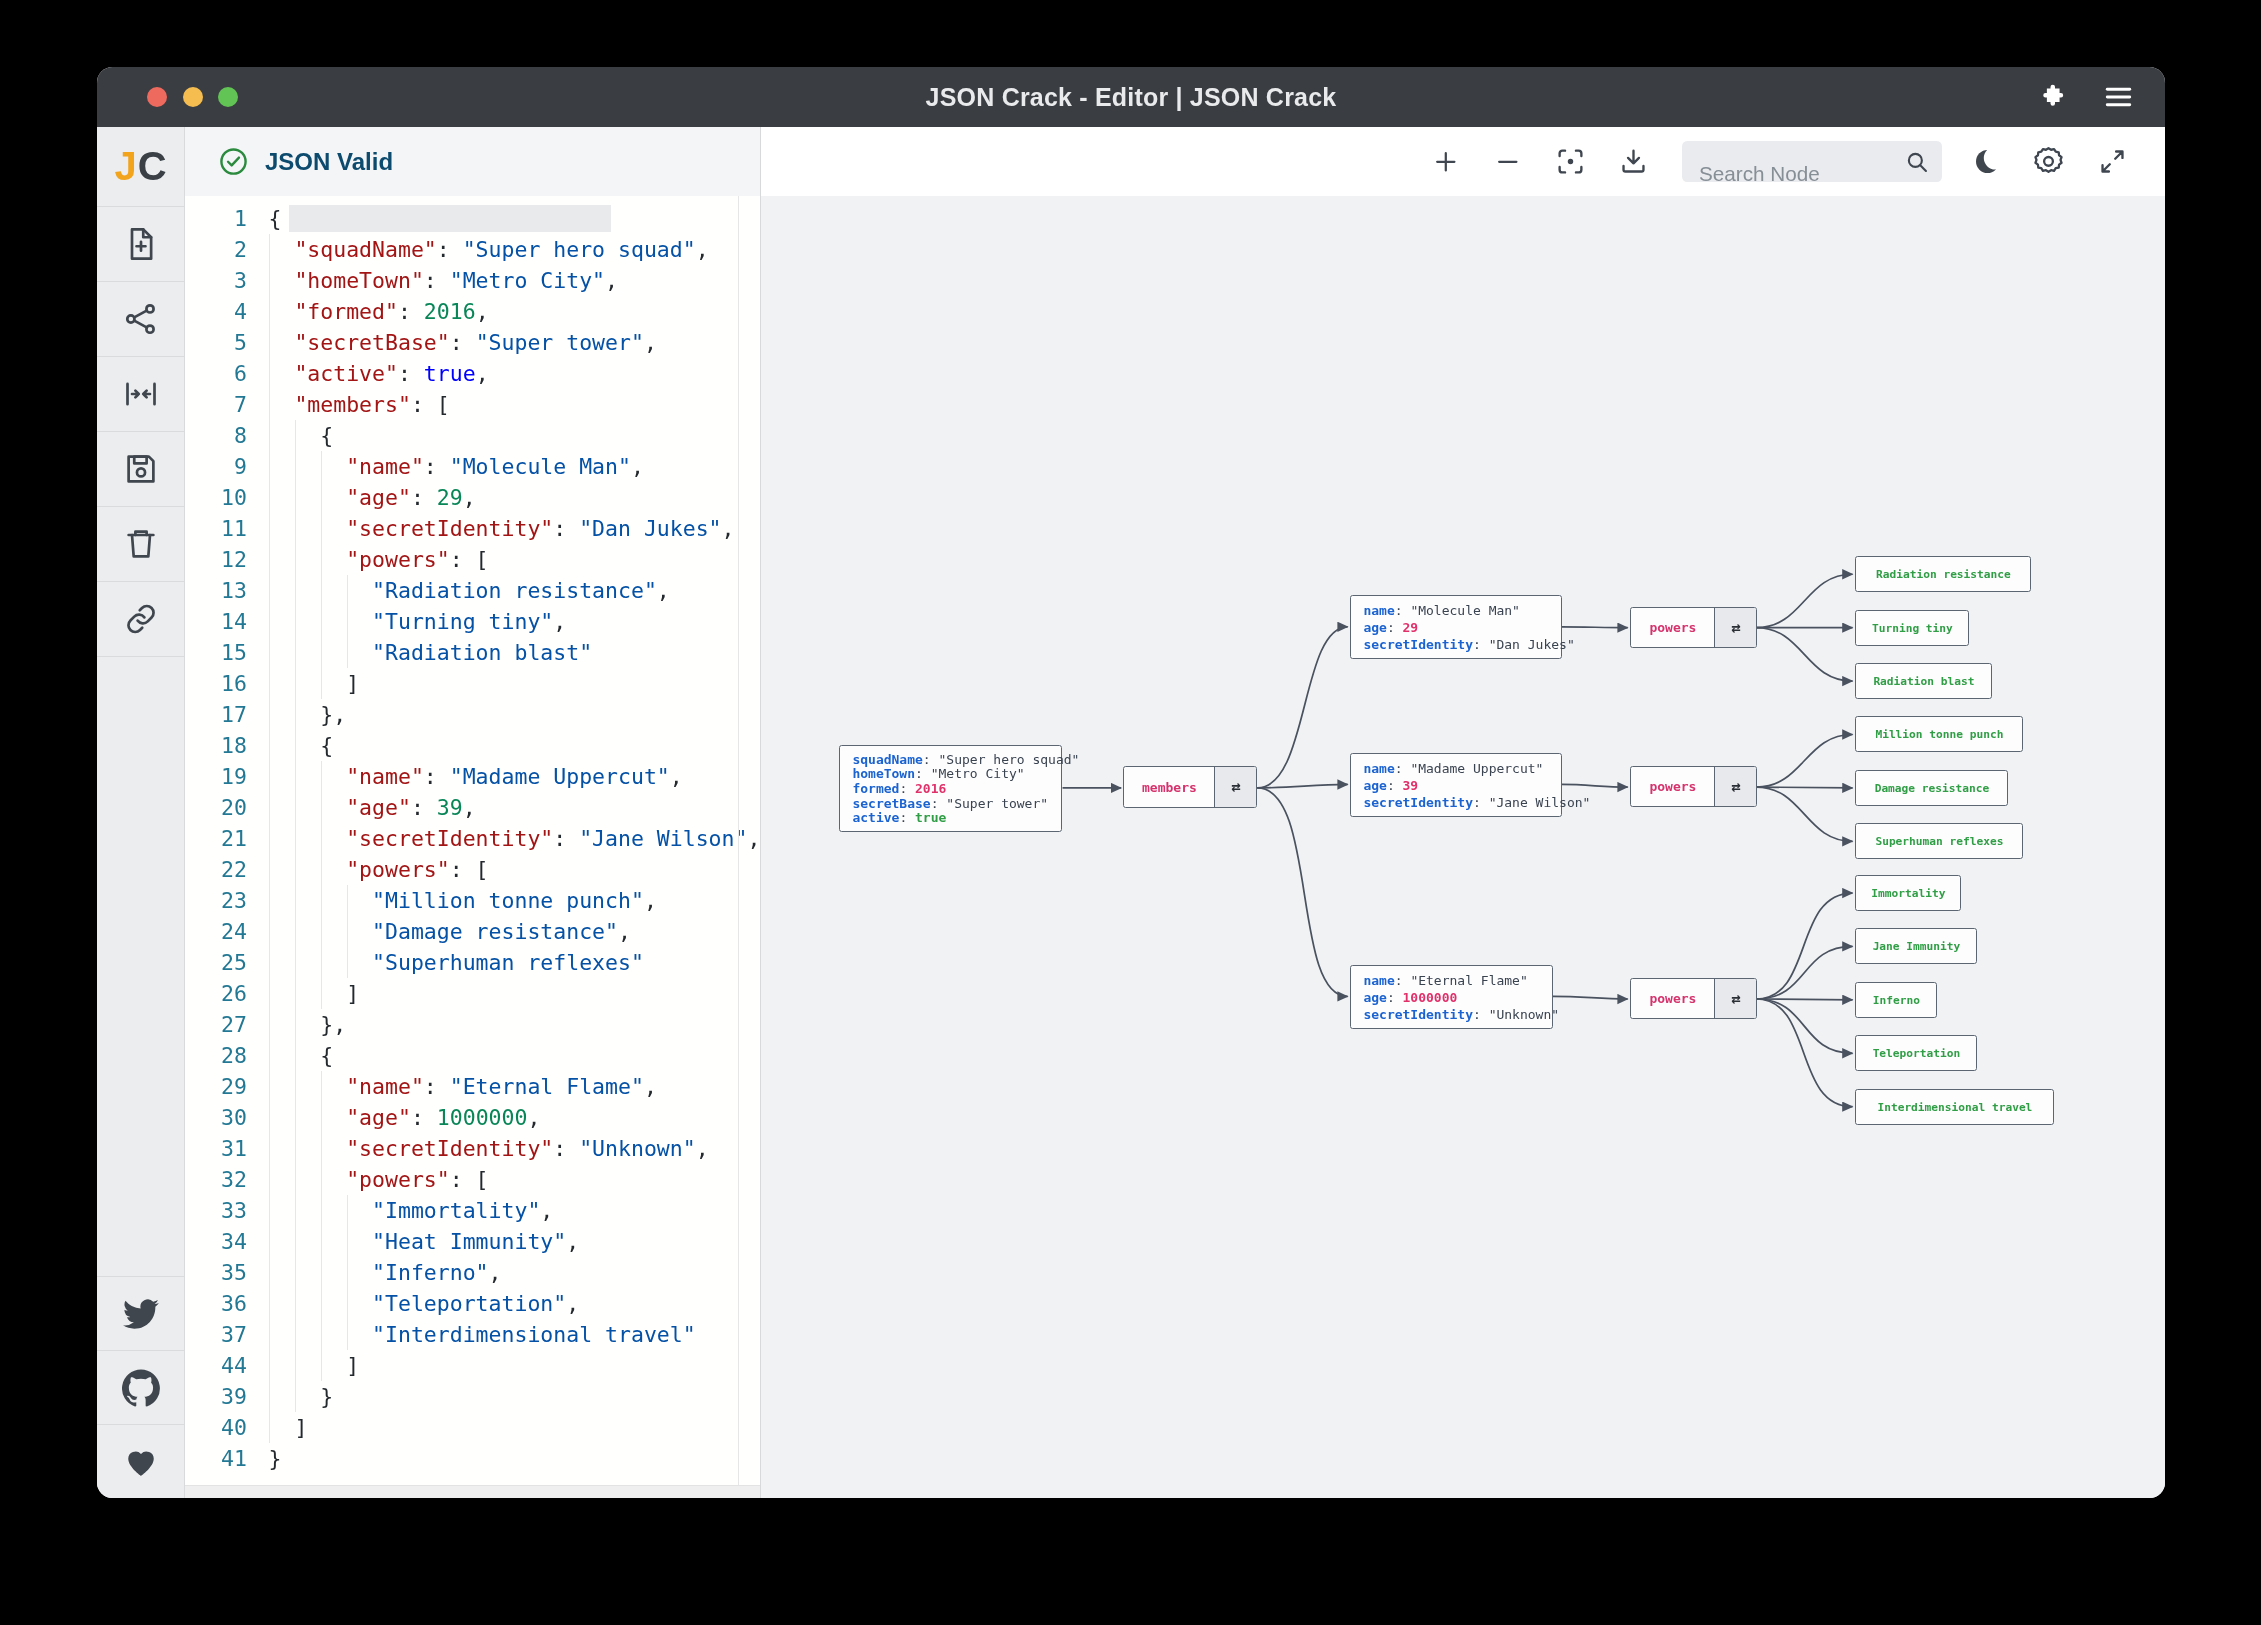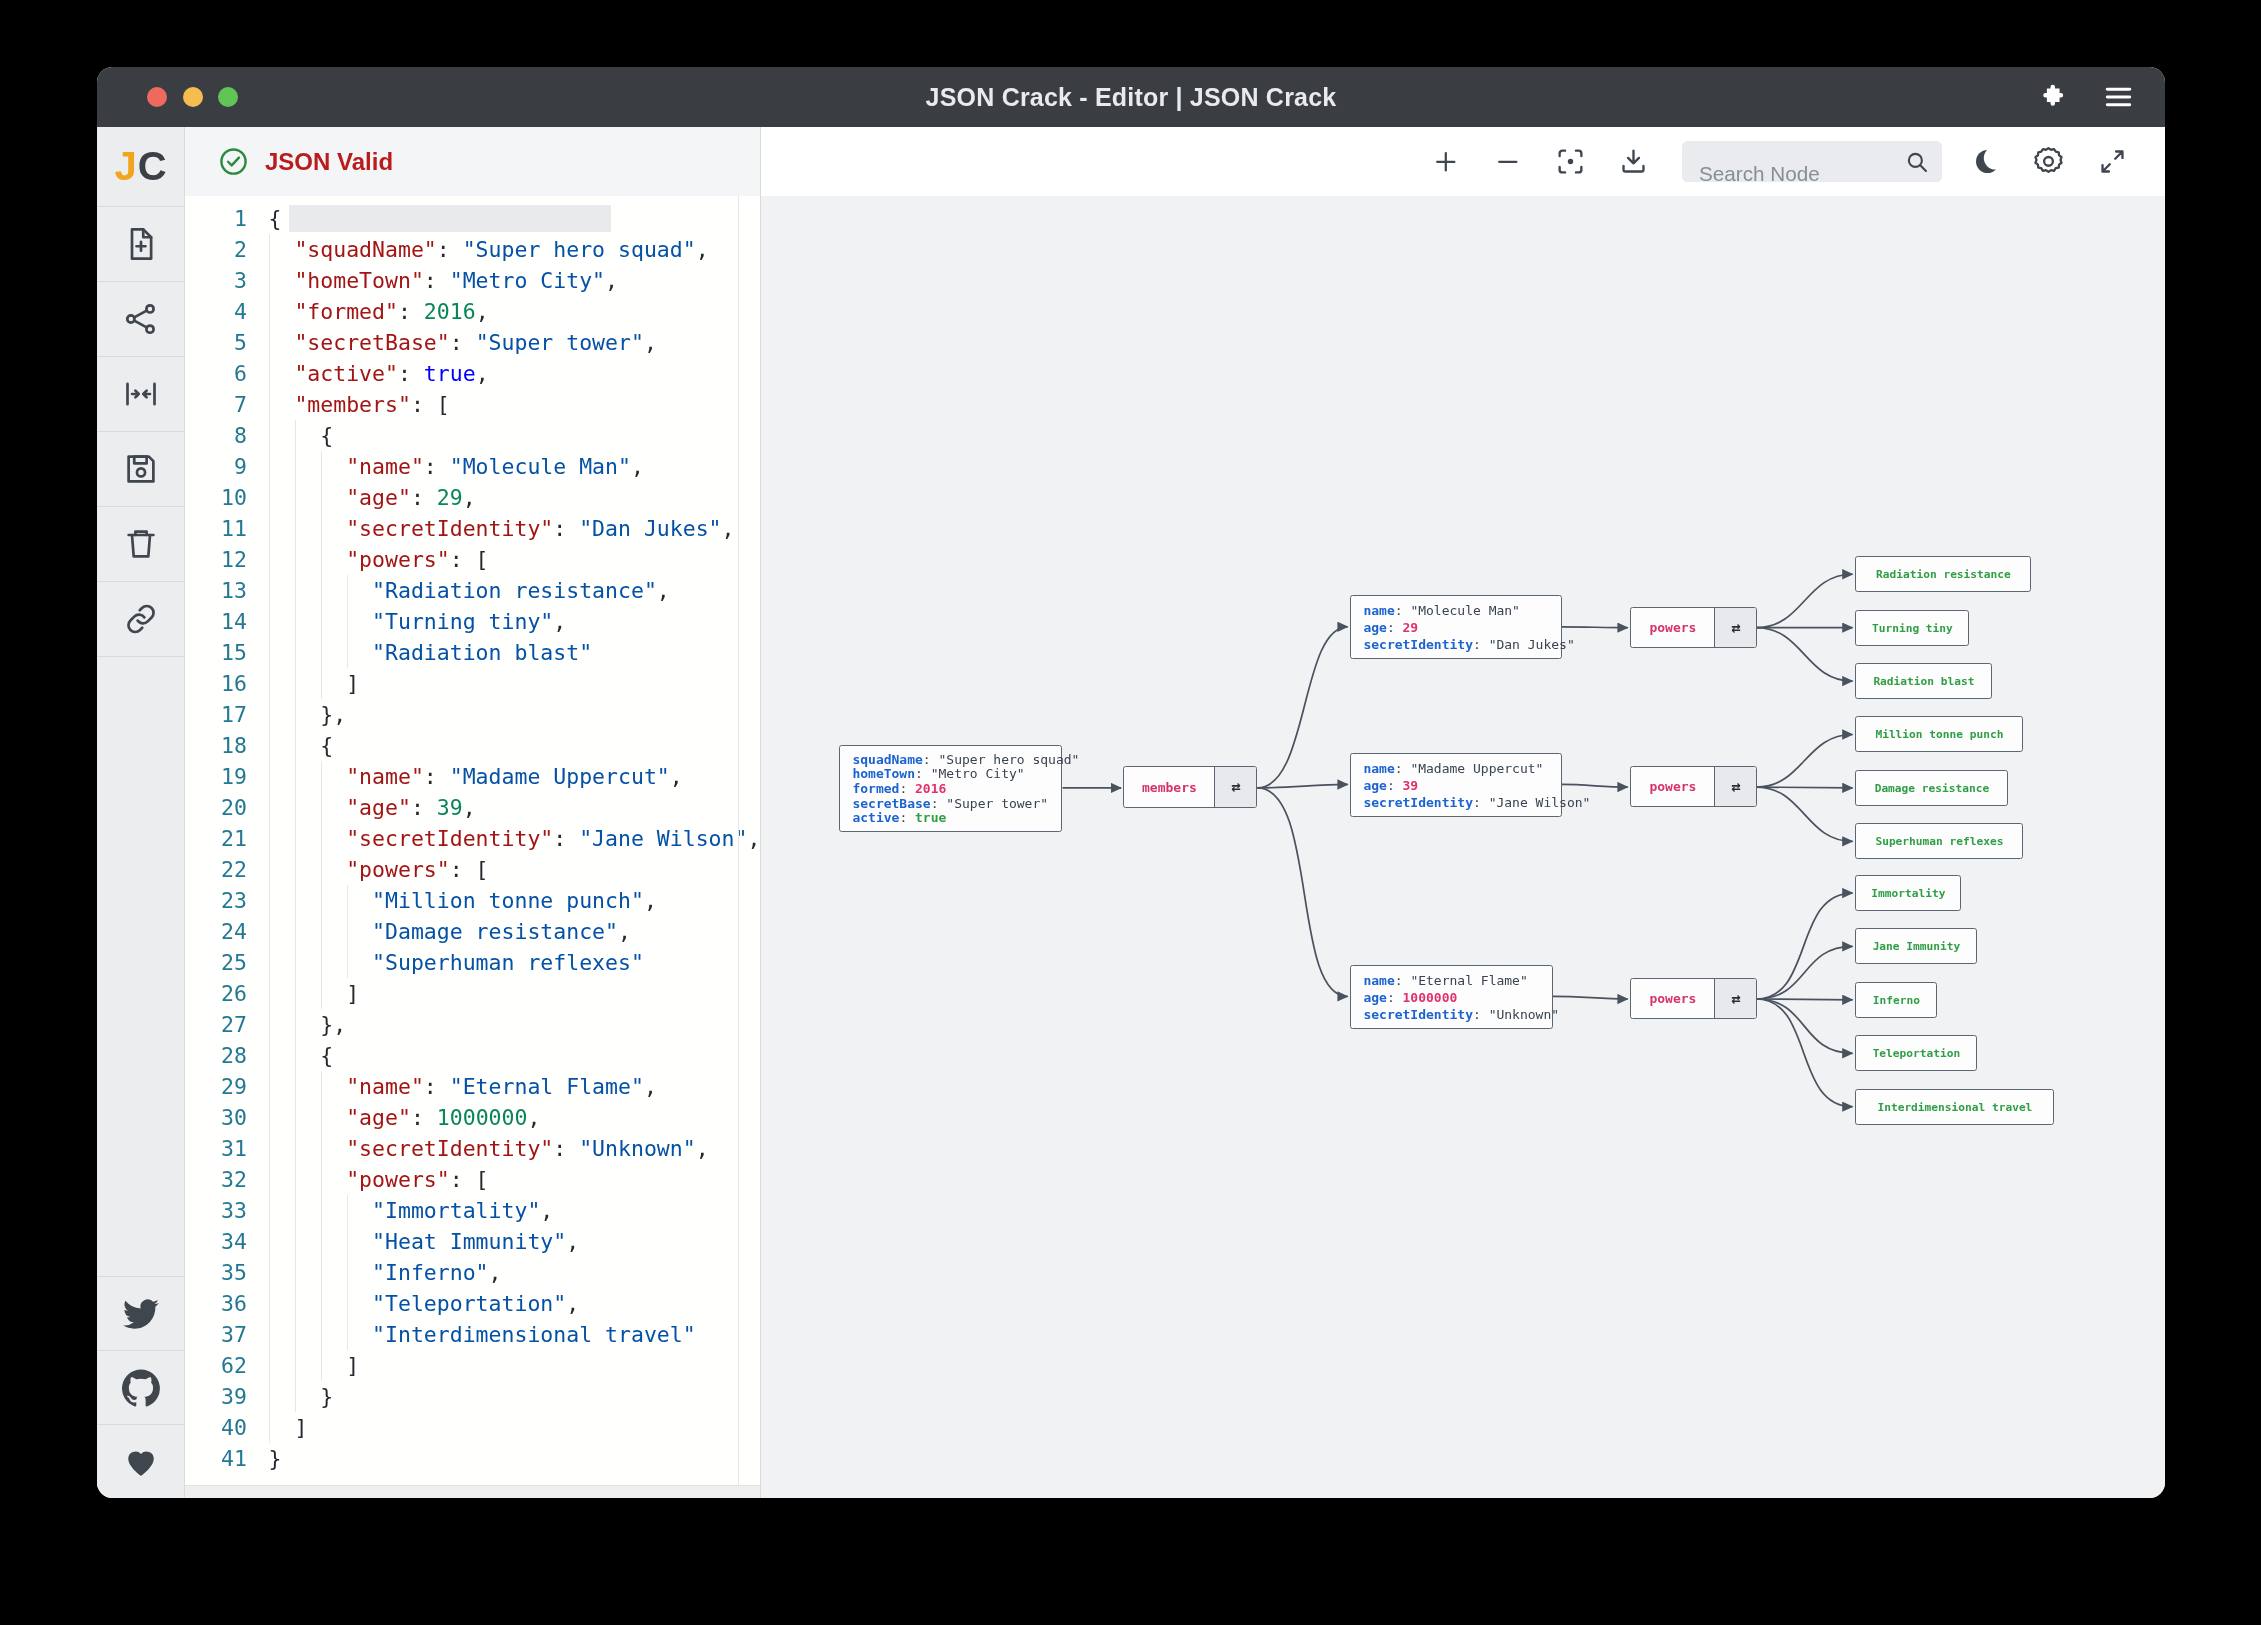--- a/index.html
+++ b/index.html
@@ -20,21 +20,21 @@
   .side-cell.logo{height:79px;}
   .side-spacer{flex:1;}
   .side-cell.bottom{border-bottom:none;border-top:0.9px solid #d9dbdd;height:73px;}
   .logo-j{color:#f2a41d;font-weight:bold;font-size:40px;}
   .logo-c{color:#3a4046;font-weight:bold;font-size:40px;margin-left:0.9px;}
   .sicon{stroke:#40464e;fill:none;stroke-width:2.4;stroke-linecap:round;stroke-linejoin:round;}
   .sicon-fill{fill:#40464e;stroke:none;}
   
   .editorcol{flex:0 0 575px;display:flex;flex-direction:column;background:#fff;border-right:0.9px solid #d7d9db;position:relative;}
   .editor-header{flex:0 0 69px;background:#f4f5f7;display:flex;align-items:center;padding-left:34px;gap:17px;}
-  .valid-text{color:#b91c1c;font-size:24px;font-weight:700;}
+  .valid-text{color:#0c4a6e;font-size:24px;font-weight:700;}
   .code-area{flex:1;position:relative;overflow:hidden;background:#fffffe;padding-top:6.9px;font-family:"DejaVu Sans Mono",monospace;font-size:21.5px;}
   .code-line{display:flex;height:31px;line-height:31px;white-space:pre;}
   .ln{flex:0 0 62px;text-align:right;color:#237893;user-select:none;}
   .ltext{margin-left:21.5px;position:relative;color:#1b1b1b;}
   .tok-p{color:#24292e;}
   .tok-k{color:#a31515;}
   .tok-s{color:#0451a5;}
   .tok-n{color:#098658;}
   .tok-b{color:#0000ff;}
   .guide{position:absolute;top:0;bottom:0;width:0.9px;background:#e7e7e7;}
@@ -201,21 +201,21 @@
             <div class="code-line"><span class="ln">28</span><span class="ltext"><span class="guide" style="left: 0px;"></span><span class="guide" style="left: 26px;"></span><span class="tok-p">    {</span></span></div>
             <div class="code-line"><span class="ln">29</span><span class="ltext"><span class="guide" style="left: 0px;"></span><span class="guide" style="left: 26px;"></span><span class="guide" style="left: 52px;"></span><span class="tok-p">      </span><span class="tok-k">"name"</span><span class="tok-p">: </span><span class="tok-s">"Eternal Flame"</span><span class="tok-p">,</span></span></div>
             <div class="code-line"><span class="ln">30</span><span class="ltext"><span class="guide" style="left: 0px;"></span><span class="guide" style="left: 26px;"></span><span class="guide" style="left: 52px;"></span><span class="tok-p">      </span><span class="tok-k">"age"</span><span class="tok-p">: </span><span class="tok-n">1000000</span><span class="tok-p">,</span></span></div>
             <div class="code-line"><span class="ln">31</span><span class="ltext"><span class="guide" style="left: 0px;"></span><span class="guide" style="left: 26px;"></span><span class="guide" style="left: 52px;"></span><span class="tok-p">      </span><span class="tok-k">"secretIdentity"</span><span class="tok-p">: </span><span class="tok-s">"Unknown"</span><span class="tok-p">,</span></span></div>
             <div class="code-line"><span class="ln">32</span><span class="ltext"><span class="guide" style="left: 0px;"></span><span class="guide" style="left: 26px;"></span><span class="guide" style="left: 52px;"></span><span class="tok-p">      </span><span class="tok-k">"powers"</span><span class="tok-p">: [</span></span></div>
             <div class="code-line"><span class="ln">33</span><span class="ltext"><span class="guide" style="left: 0px;"></span><span class="guide" style="left: 26px;"></span><span class="guide" style="left: 52px;"></span><span class="guide" style="left: 78px;"></span><span class="tok-p">        </span><span class="tok-s">"Immortality"</span><span class="tok-p">,</span></span></div>
             <div class="code-line"><span class="ln">34</span><span class="ltext"><span class="guide" style="left: 0px;"></span><span class="guide" style="left: 26px;"></span><span class="guide" style="left: 52px;"></span><span class="guide" style="left: 78px;"></span><span class="tok-p">        </span><span class="tok-s">"Heat Immunity"</span><span class="tok-p">,</span></span></div>
             <div class="code-line"><span class="ln">35</span><span class="ltext"><span class="guide" style="left: 0px;"></span><span class="guide" style="left: 26px;"></span><span class="guide" style="left: 52px;"></span><span class="guide" style="left: 78px;"></span><span class="tok-p">        </span><span class="tok-s">"Inferno"</span><span class="tok-p">,</span></span></div>
             <div class="code-line"><span class="ln">36</span><span class="ltext"><span class="guide" style="left: 0px;"></span><span class="guide" style="left: 26px;"></span><span class="guide" style="left: 52px;"></span><span class="guide" style="left: 78px;"></span><span class="tok-p">        </span><span class="tok-s">"Teleportation"</span><span class="tok-p">,</span></span></div>
             <div class="code-line"><span class="ln">37</span><span class="ltext"><span class="guide" style="left: 0px;"></span><span class="guide" style="left: 26px;"></span><span class="guide" style="left: 52px;"></span><span class="guide" style="left: 78px;"></span><span class="tok-p">        </span><span class="tok-s">"Interdimensional travel"</span></span></div>
-            <div class="code-line"><span class="ln">62</span><span class="ltext"><span class="guide" style="left: 0px;"></span><span class="guide" style="left: 26px;"></span><span class="guide" style="left: 52px;"></span><span class="tok-p">      ]</span></span></div>
+            <div class="code-line"><span class="ln">44</span><span class="ltext"><span class="guide" style="left: 0px;"></span><span class="guide" style="left: 26px;"></span><span class="guide" style="left: 52px;"></span><span class="tok-p">      ]</span></span></div>
             <div class="code-line"><span class="ln">39</span><span class="ltext"><span class="guide" style="left: 0px;"></span><span class="guide" style="left: 26px;"></span><span class="tok-p">    }</span></span></div>
             <div class="code-line"><span class="ln">40</span><span class="ltext"><span class="guide" style="left: 0px;"></span><span class="tok-p">  ]</span></span></div>
             <div class="code-line"><span class="ln">41</span><span class="ltext"><span class="tok-p">}</span></span></div>
           </div>
         <div class="ruler"></div>
         <div class="hscroll"></div>
       </div>
     </div>
 
     <div class="graphcol">

